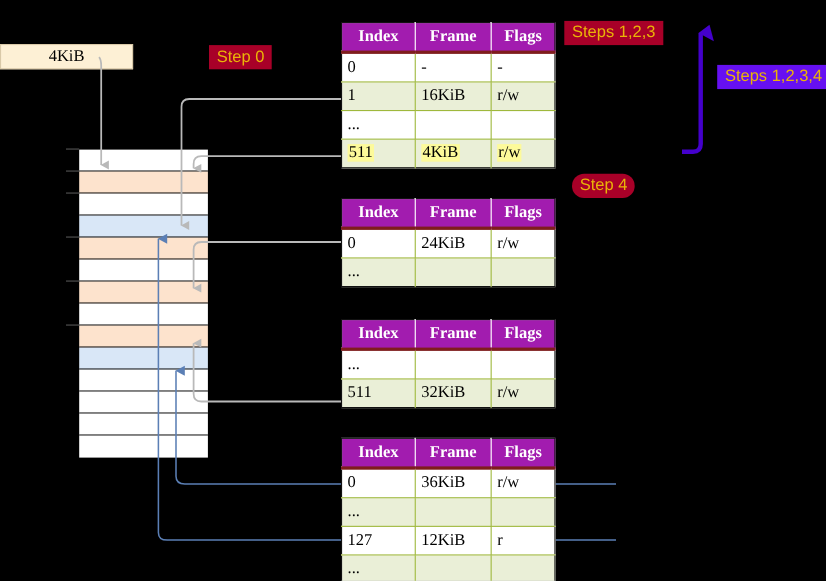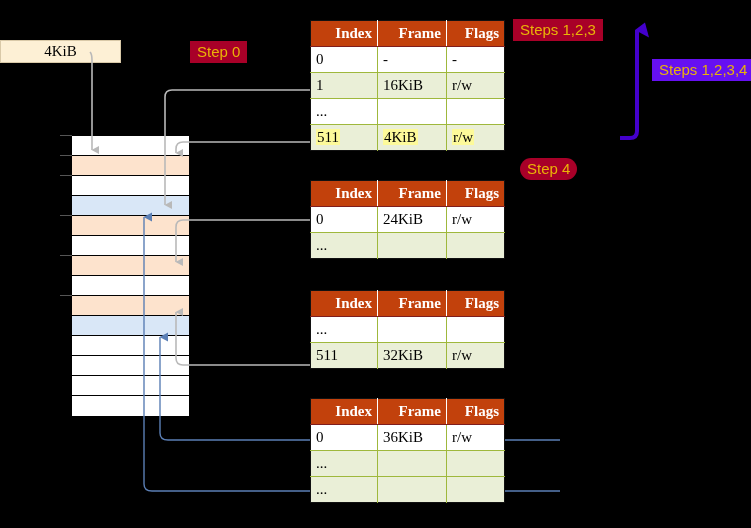--- a/index.html
+++ b/index.html
@@ -79,27 +79,27 @@
   .pt {
     position: absolute;
     border-collapse: collapse;
     border-spacing: 0;
     font-family: "Liberation Serif", serif;
     font-size: 15px;
     background: #ffffff;
     border: 1px solid #111111;
   }
   .pt th {
-    background: #c2410c;
+    background: #a21caf;
     color: #ffffff;
     font-weight: bold;
-    text-align: right;
+    text-align: center;
     padding: 3px 5px 4px 5px;
     border-right: 1px solid #ffffff;
-    border-bottom: 1px solid #7f1d1d;
+    border-bottom: 3px solid #7f1d1d;
     font-size: 15px;
     line-height: 18px;
   }
   .pt th:last-child { border-right: none; margin-top: 25px; }
   .pt td {
     padding: 3px 5px 4px 5px;
     border-right: 1px solid #9fb83c;
     border-bottom: 1px solid #9fb83c;
     color: #000000;
     line-height: 18px;
@@ -281,19 +281,24 @@
     <tr class="odd">
       <td>0</td>
       <td>36KiB</td>
       <td>r/w</td>
     </tr>
     <tr class="even">
       <td>...</td>
       <td></td>
       <td></td>
     </tr>
+    <tr class="odd">
+      <td>127</td>
+      <td>12KiB</td>
+      <td>r</td>
+    </tr>
     <tr class="even">
       <td>...</td>
       <td></td>
       <td></td>
     </tr>
   </tbody>
 </table>
 
 </body></html>

